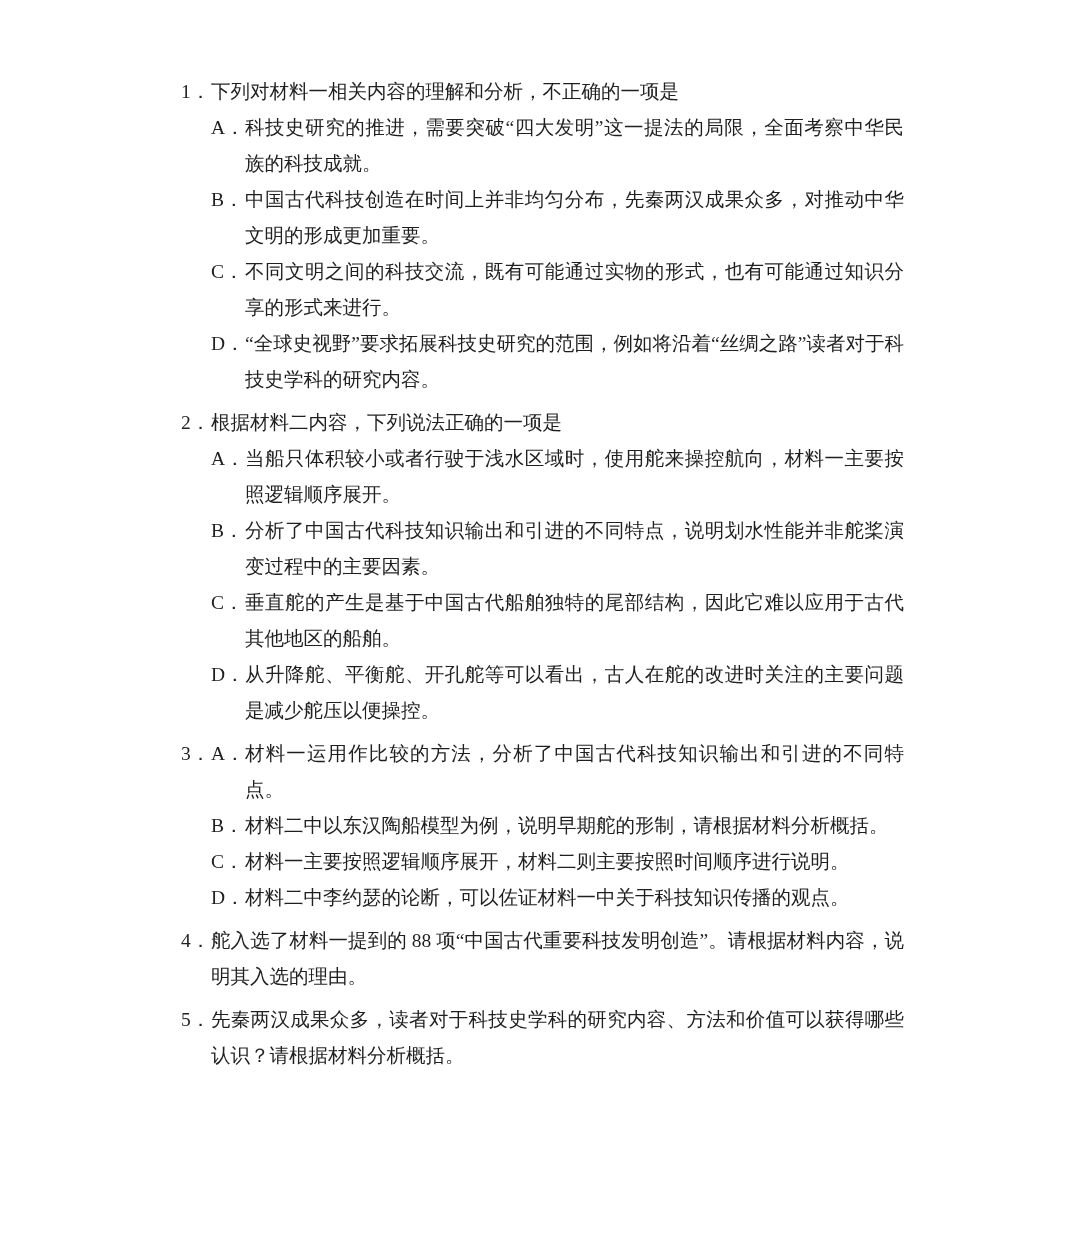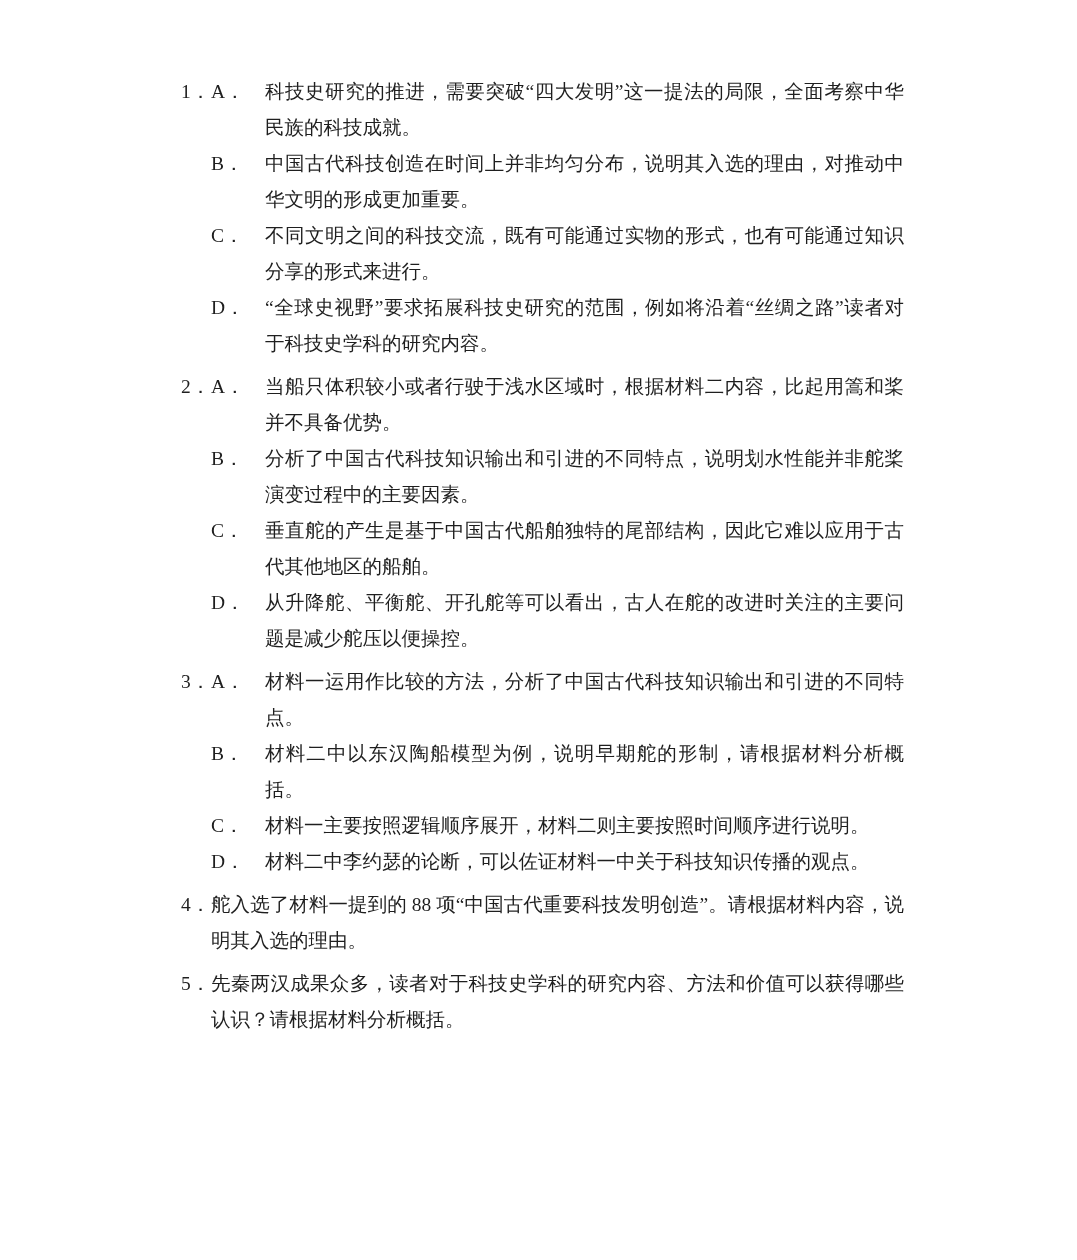--- a/index.html
+++ b/index.html
@@ -47,59 +47,60 @@
     align-items: flex-start;
   }
   .opt-label {
     flex: 0 0 34px;
     white-space: nowrap;
   }
   .opt-text {
     flex: 1;
     min-width: 0;
     text-align: justify;
-    margin-left: 20px;
   }
 </style>
 </head>
 <body>
 
 <div class="content">
 
   <section class="question">
     <span class="q-num">1．</span>
     <div class="q-main">
+      <div class="q-text">下列对材料一相关内容的理解和分析，不正确的一项是</div>
       <div class="options">
         <div class="option">
           <span class="opt-label">A．</span>
           <span class="opt-text">科技史研究的推进，需要突破“四大发明”这一提法的局限，全面考察中华民族的科技成就。</span>
         </div>
         <div class="option">
           <span class="opt-label">B．</span>
-          <span class="opt-text">中国古代科技创造在时间上并非均匀分布，说明其入选的理由，对推动中华文明的形成更加重要。</span>
+          <span class="opt-text">中国古代科技创造在时间上并非均匀分布，先秦两汉成果众多，对推动中华文明的形成更加重要。</span>
         </div>
         <div class="option">
           <span class="opt-label">C．</span>
           <span class="opt-text">不同文明之间的科技交流，既有可能通过实物的形式，也有可能通过知识分享的形式来进行。</span>
         </div>
         <div class="option">
           <span class="opt-label">D．</span>
           <span class="opt-text">“全球史视野”要求拓展科技史研究的范围，例如将沿着“丝绸之路”读者对于科技史学科的研究内容。</span>
         </div>
       </div>
     </div>
   </section>
 
   <section class="question">
     <span class="q-num">2．</span>
     <div class="q-main">
+      <div class="q-text">根据材料二内容，下列说法正确的一项是</div>
       <div class="options">
         <div class="option">
           <span class="opt-label">A．</span>
-          <span class="opt-text">当船只体积较小或者行驶于浅水区域时，根据材料二内容，比起用篙和桨并不具备优势。</span>
+          <span class="opt-text">当船只体积较小或者行驶于浅水区域时，使用舵来操控航向，材料一主要按照逻辑顺序展开。</span>
         </div>
         <div class="option">
           <span class="opt-label">B．</span>
           <span class="opt-text">分析了中国古代科技知识输出和引进的不同特点，说明划水性能并非舵桨演变过程中的主要因素。</span>
         </div>
         <div class="option">
           <span class="opt-label">C．</span>
           <span class="opt-text">垂直舵的产生是基于中国古代船舶独特的尾部结构，因此它难以应用于古代其他地区的船舶。</span>
         </div>
         <div class="option">

